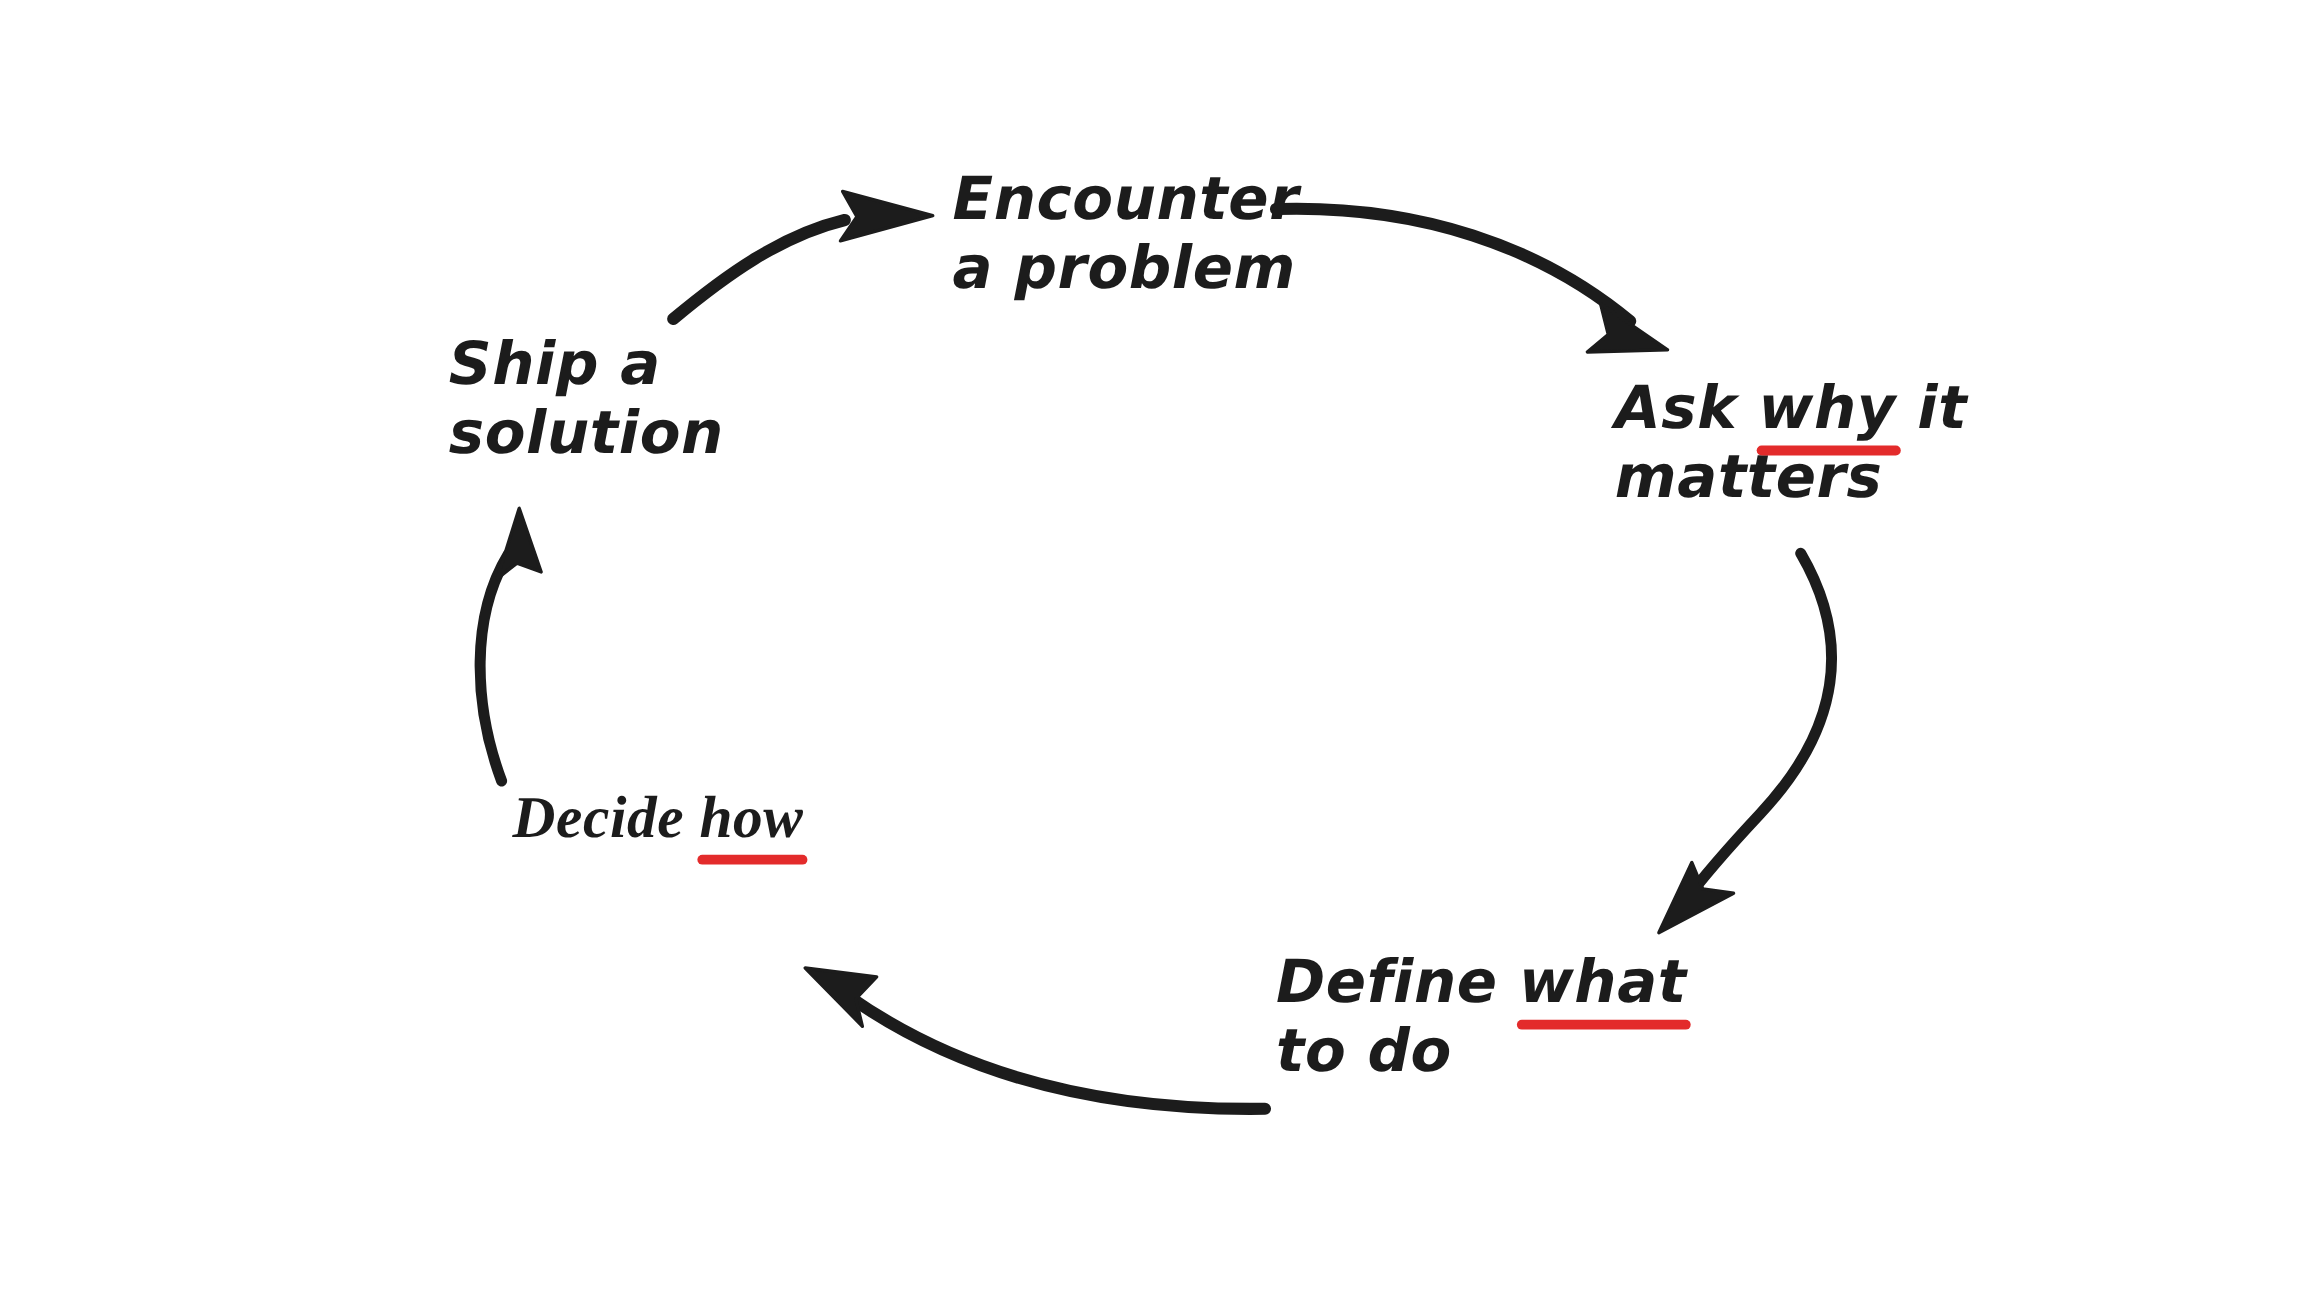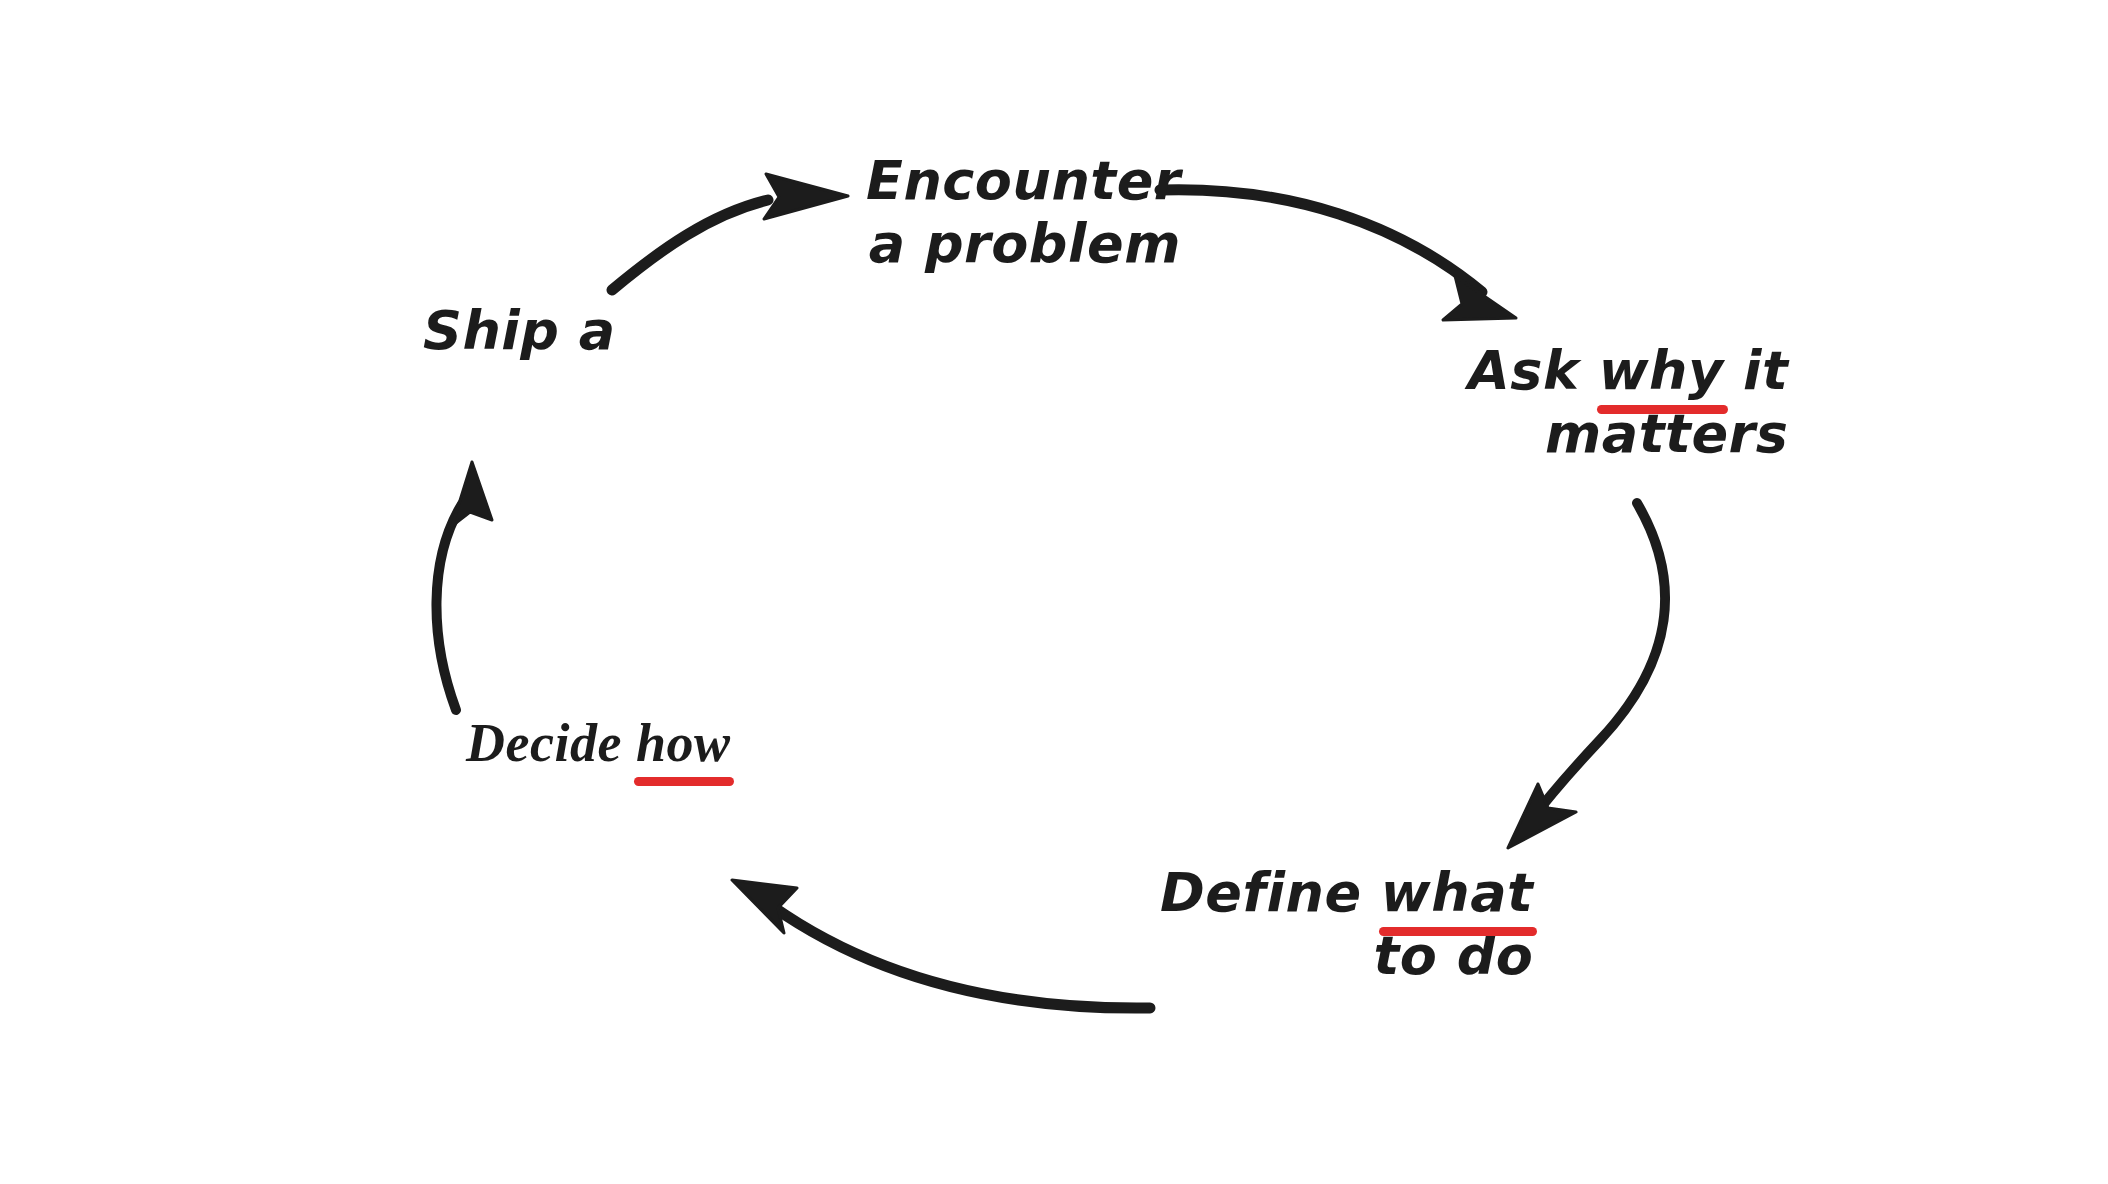--- a/index.html
+++ b/index.html
@@ -34,21 +34,21 @@
     font-size: 54px;
     font-weight: 700;
     line-height: 1.16;
     letter-spacing: 0.5px;
     white-space: nowrap;
     font-style: italic;
   }
   .node-label .line {
     display: block;
   }
-  .node-label.align-center .line { text-align: right; }
+  .node-label.align-center .line { text-align: left; }
 
   .hl {
     position: relative;
     display: inline-block;
   }
   .hl::after {
     content: "";
     position: absolute;
     left: -2px;
     right: -4px;
@@ -56,21 +56,21 @@
     height: 9px;
     border-radius: 5px;
     background: #e32b2b;
   }
 
   
   #node-encounter { left: 866px;  top: 150px; }
   #node-ask       { left: 1468px; top: 340px; }
   #node-define    { left: 1160px; top: 862px; }
   #node-decide    { left: 466px;  top: 712px; font-family: Liberation Serif, serif; }
-  #node-ship      { left: 423px;  top: 300px; font-style: italic; }
+  #node-ship      { left: 408px;  top: 300px; font-style: italic; }
 </style>
 </head>
 <body>
 
 <div id="canvas">
 
   <svg id="arrows" viewBox="0 0 2108 1184" width="2108" height="1184" xmlns="http://www.w3.org/2000/svg">
 
     <g>
       <path d="M 612 290 C 660 250 710 214 768 200" fill="none" stroke="#1c1c1c" stroke-width="11" stroke-linecap="round" stroke-linejoin="round"></path>
@@ -112,15 +112,16 @@
     <span class="line"><span>Ask </span><span class="hl">why</span><span> it</span></span>
     <span class="line">matters</span>
   </div>
 
   <div class="node-label align-center" id="node-decide">
     <span class="line"><span>Decide </span><span class="hl">how</span><span></span></span>
   </div>
 
   <div class="node-label align-center" id="node-ship">
     <span class="line">Ship a</span>
+    <span class="line">solution</span>
   </div>
 
 </div>
 
 </body></html>

